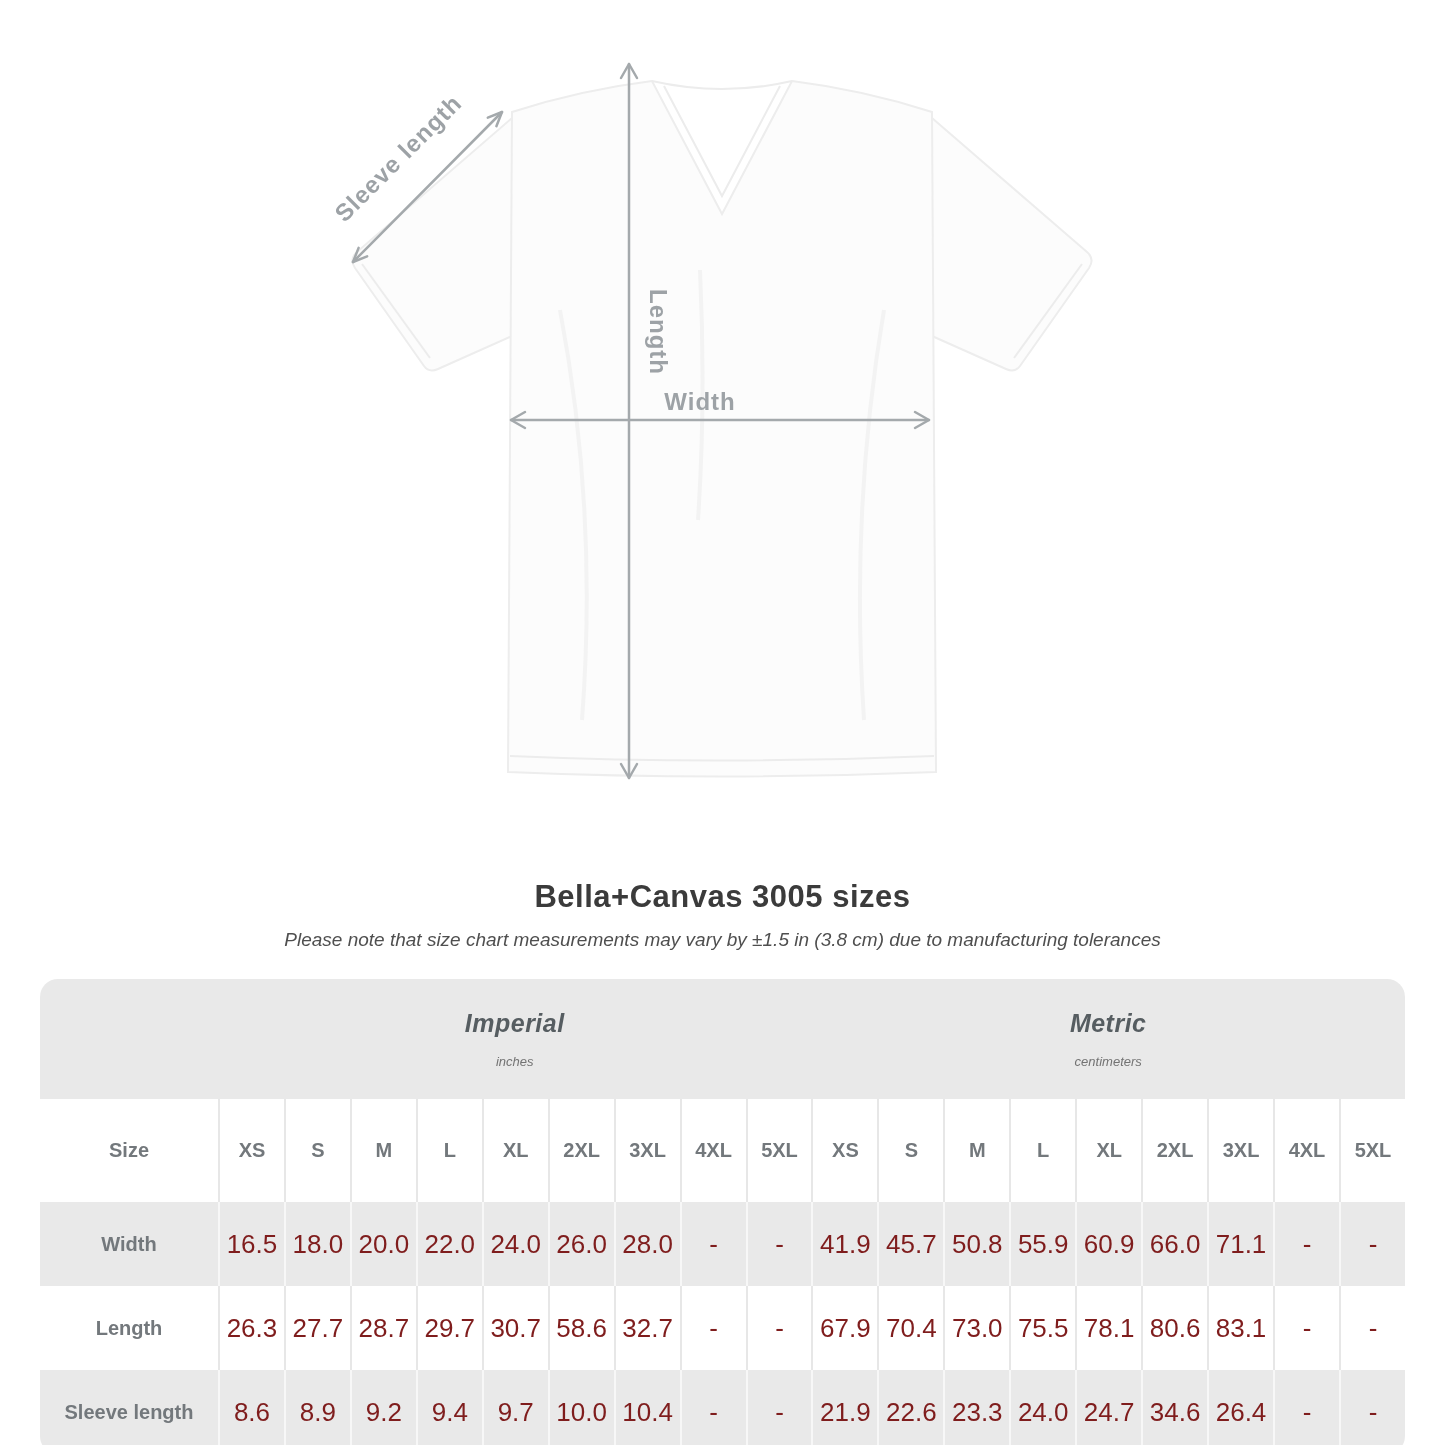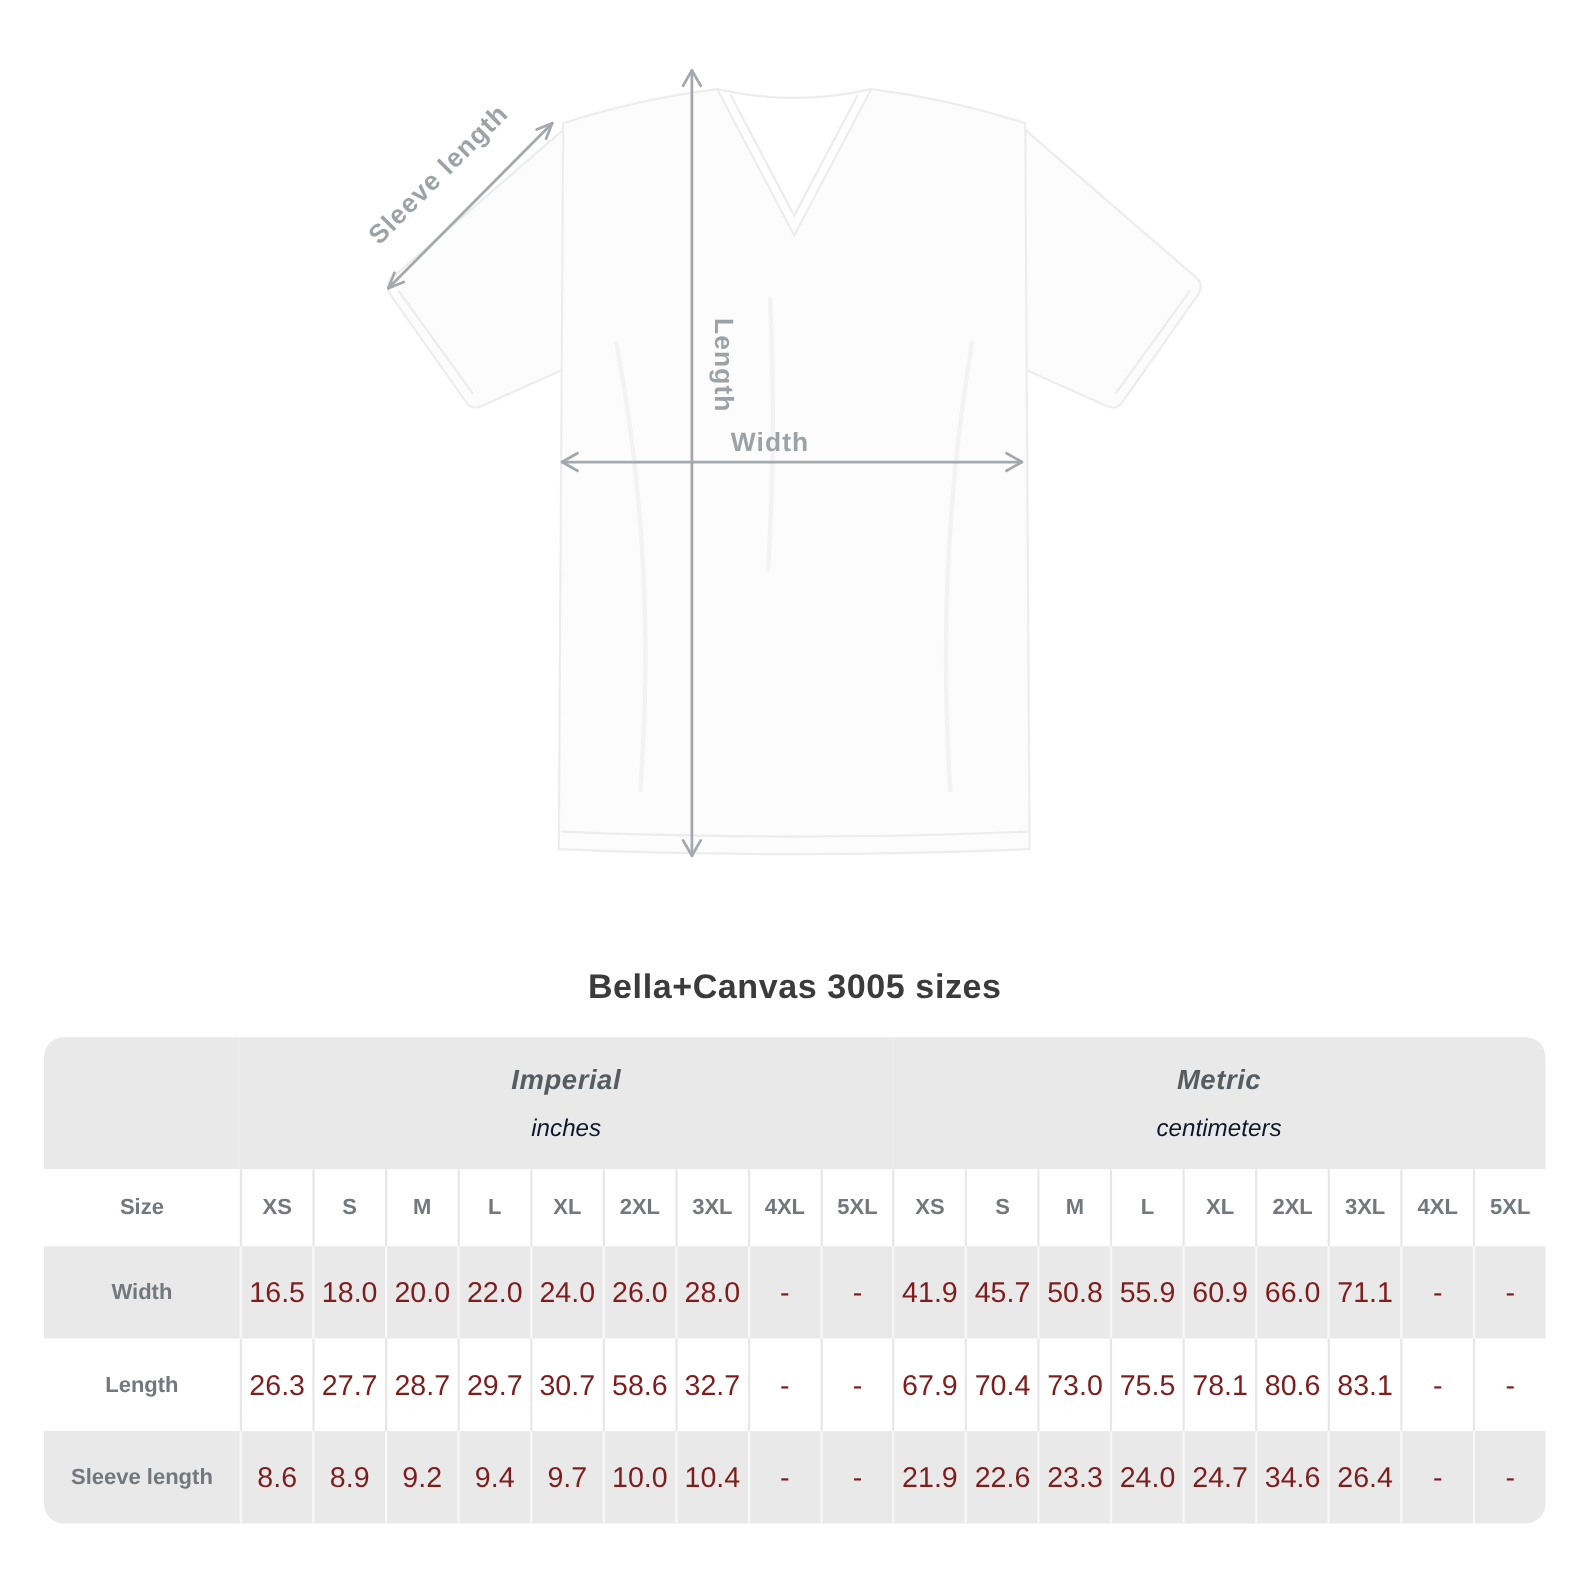--- a/index.html
+++ b/index.html
@@ -46,28 +46,28 @@
   }
   th.band-corner { border-top-left-radius: 18px; }
   th.band-metric { border-top-right-radius: 18px; }
   .group-label {
     display: block;
     font-size: 25px; font-weight: bold; font-style: italic;
     color: #565d61; letter-spacing: 0.5px;
   }
   .group-unit {
     display: block;
-    font-size: 22px; font-style: italic;
-    color: #0f172a; margin-top: 16px;
+    font-size: 13px; font-style: italic;
+    color: #737373; margin-top: 16px;
   }
 
   
   tr.size-row > * {
     background: #ffffff;
-    height: 70px;
+    height: 103px;
     vertical-align: middle;
     text-align: center;
     font-size: 20px; font-weight: bold; color: #73787c;
   }
 
   
   tbody tr > * {
     height: 84px;
     vertical-align: middle;
     text-align: center;
@@ -146,20 +146,21 @@
     </g>
 
     <text class="arrow-label" transform="translate(404,164) rotate(-45)" text-anchor="middle">Sleeve length</text>
     <text class="arrow-label" transform="translate(650,332) rotate(90)" text-anchor="middle">Length</text>
     <text class="arrow-label" x="700" y="410" text-anchor="middle">Width</text>
   </svg>
 </div>
 
 <div class="heading">
   <div class="page-title">Bella+Canvas 3005 sizes</div>
+  <div class="page-subtitle">Please note that size chart measurements may vary by ±1.5 in (3.8 cm) due to manufacturing tolerances</div>
 </div>
 
 <table class="size-chart">
   <colgroup>
     <col class="label-col">
   </colgroup>
   <thead>
     <tr class="band-row">
       <th class="band-corner"></th>
       <th class="band-imperial" colspan="9">

